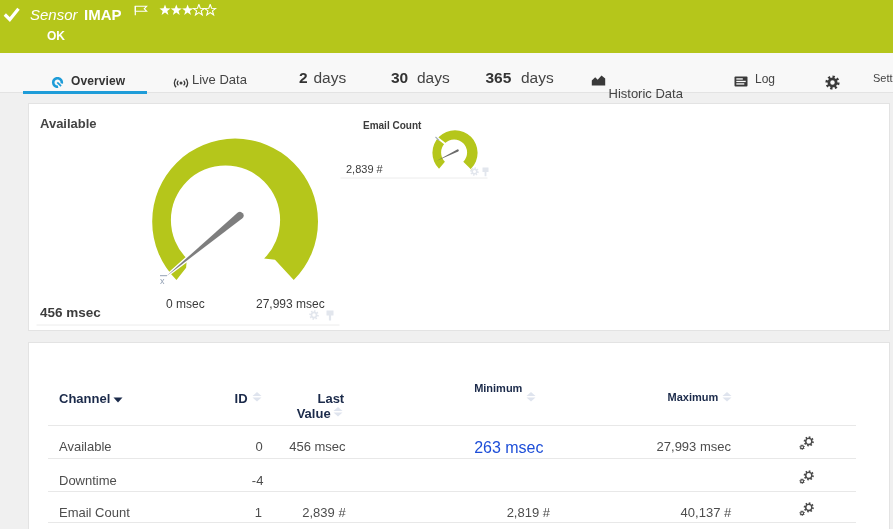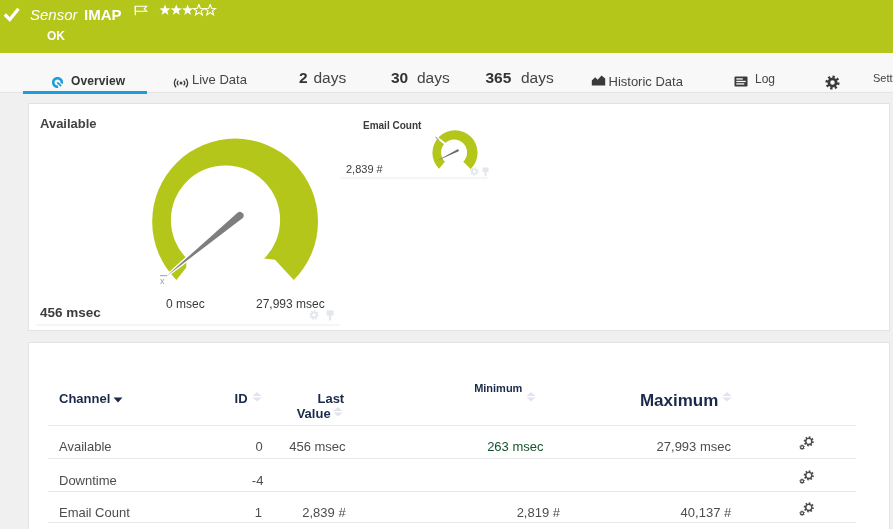--- a/index.html
+++ b/index.html
@@ -51,21 +51,21 @@
 <div class="txt" style="left:299px;top:69.6px;font-size:15.5px;color:#333;font-weight:bold;">2</div>
 <div class="txt" style="left:313.5px;top:69.6px;font-size:15.5px;color:#444;">days</div>
 <div class="txt" style="left:391px;top:69.6px;font-size:15.5px;color:#333;font-weight:bold;">30</div>
 <div class="txt" style="left:417px;top:69.6px;font-size:15.5px;color:#444;">days</div>
 <div class="txt" style="left:485.5px;top:69.6px;font-size:15.5px;color:#333;font-weight:bold;">365</div>
 <div class="txt" style="left:521px;top:69.6px;font-size:15.5px;color:#444;">days</div>
 
 <svg class="abs" style="left:591px;top:75px" width="15" height="11" viewBox="0 0 15 11">
   <path d="M0.8,10.4 V5.5 L4.2,2.2 L6.7,4.7 L10.5,0.4 L14.2,3.6 V10.4 Z" fill="#3a3a3a"></path>
 </svg>
-<div class="txt" style="left:608.5px;top:75px;font-size:13px;color:#444;">Historic Data</div>
+<div class="txt" style="left:608.5px;top:87px;font-size:13px;color:#444;">Historic Data</div>
 
 <svg class="abs" style="left:734px;top:75.5px" width="14" height="11" viewBox="0 0 14 11">
   <rect x="0.5" y="0.5" width="13" height="10" rx="1" fill="#3a3a3a"></rect>
   <rect x="2.3" y="2.3" width="6.5" height="1.3" fill="#fff"></rect>
   <rect x="2.3" y="4.8" width="9.4" height="1.3" fill="#fff"></rect>
   <rect x="2.3" y="7.3" width="8" height="1.3" fill="#fff"></rect>
 </svg>
 <div class="txt" style="left:755px;top:73px;font-size:12px;color:#444;">Log</div>
 
 <svg class="abs" style="left:825px;top:74.5px" width="15" height="15" viewBox="0 0 14 14">
@@ -130,42 +130,42 @@
   </svg>
 <div class="txt" style="right:548.8px;top:391.5px;font-size:13px;font-weight:bold;color:#1b2a4a;">Last</div>
 <div class="txt" style="right:562.4px;top:406.5px;font-size:13px;font-weight:bold;color:#1b2a4a;text-align:center;">Value</div>
 <svg class="abs" style="left:333px;top:407px" width="10" height="10" viewBox="0 0 10 10">
     <path d="M0.5,4 L5,0 L9.5,4 Z M0.5,5.6 L9.5,5.6 L5,9.6 Z" fill="#dfe4ee"></path>
   </svg>
 <div class="txt" style="right:370.6px;top:383px;font-size:11px;font-weight:bold;color:#1b2a4a;">Minimum</div>
 <svg class="abs" style="left:526px;top:392px" width="10" height="10" viewBox="0 0 10 10">
     <path d="M0.5,4 L5,0 L9.5,4 Z M0.5,5.6 L9.5,5.6 L5,9.6 Z" fill="#dfe4ee"></path>
   </svg>
-<div class="txt" style="right:174.7px;top:391.5px;font-size:17px;font-weight:bold;color:#1b2a4a;">Maximum</div>
+<div class="txt" style="right:174.7px;top:391.5px;font-size:11px;font-weight:bold;color:#1b2a4a;">Maximum</div>
 <svg class="abs" style="left:722px;top:392px" width="10" height="10" viewBox="0 0 10 10">
     <path d="M0.5,4 L5,0 L9.5,4 Z M0.5,5.6 L9.5,5.6 L5,9.6 Z" fill="#dfe4ee"></path>
   </svg>
 
 <div class="abs" style="left:48px;top:425px;width:808px;height:1px;background:#e8e8e8;"></div>
 
 <div class="txt" style="left:59px;top:440px;font-size:13px;color:#4d4d4d;">Available</div>
 <div class="txt" style="right:630.4px;top:440px;font-size:13px;color:#4d4d4d;">0</div>
 <div class="txt" style="right:547.4px;top:440px;font-size:13px;color:#4d4d4d;">456 msec</div>
-<div class="txt" style="right:349.5px;top:440px;font-size:13px;color:#14532d;">263 msec</div>
+<div class="txt" style="right:349.5px;top:440px;font-size:16px;color:#1d4ed8;">263 msec</div>
 <div class="txt" style="right:162px;top:440px;font-size:13px;color:#4d4d4d;">27,993 msec</div>
 <div class="abs" style="left:48px;top:458px;width:808px;height:1px;background:#e8e8e8;"></div>
 
 <div class="txt" style="left:59px;top:474px;font-size:13px;color:#4d4d4d;">Downtime</div>
 <div class="txt" style="right:629.6px;top:474px;font-size:13px;color:#4d4d4d;">-4</div>
 <div class="abs" style="left:48px;top:491px;width:808px;height:1px;background:#e8e8e8;"></div>
 
 <div class="txt" style="left:59px;top:505.5px;font-size:13px;color:#4d4d4d;">Email Count</div>
 <div class="txt" style="right:631px;top:505.5px;font-size:13px;color:#4d4d4d;">1</div>
 <div class="txt" style="right:547.4px;top:505.5px;font-size:13px;color:#4d4d4d;">2,839&nbsp;#</div>
-<div class="txt" style="right:333px;top:505.5px;font-size:13px;color:#4d4d4d;text-align:center;">2,819&nbsp;#</div>
+<div class="txt" style="right:343px;top:505.5px;font-size:13px;color:#4d4d4d;text-align:center;">2,819&nbsp;#</div>
 <div class="txt" style="right:161.8px;top:505.5px;font-size:13px;color:#4d4d4d;">40,137&nbsp;#</div>
 <div class="abs" style="left:48px;top:522px;width:808px;height:1px;background:#e8e8e8;"></div>
 
 <svg class="abs" style="left:799px;top:436px" width="15" height="15" viewBox="0 0 15 15">
   <path d="M9.8,0.3 A5.1,5.1 0 0,1 11.75,0.69 L11.25,1.89 A3.8,3.8 0 0,1 12.49,2.71 L13.41,1.79 A5.1,5.1 0 0,1 14.51,3.45 L13.31,3.95 A3.8,3.8 0 0,1 13.6,5.4 L14.9,5.4 A5.1,5.1 0 0,1 14.51,7.35 L13.31,6.85 A3.8,3.8 0 0,1 12.49,8.09 L13.41,9.01 A5.1,5.1 0 0,1 11.75,10.11 L11.25,8.91 A3.8,3.8 0 0,1 9.8,9.2 L9.8,10.5 A5.1,5.1 0 0,1 7.85,10.11 L8.35,8.91 A3.8,3.8 0 0,1 7.11,8.09 L6.19,9.01 A5.1,5.1 0 0,1 5.09,7.35 L6.29,6.85 A3.8,3.8 0 0,1 6.0,5.4 L4.7,5.4 A5.1,5.1 0 0,1 5.09,3.45 L6.29,3.95 A3.8,3.8 0 0,1 7.11,2.71 L6.19,1.79 A5.1,5.1 0 0,1 7.85,0.69 L8.35,1.89 A3.8,3.8 0 0,1 9.8,1.6 Z M7.5,5.4 a2.3,2.3 0 1,0 4.6,0 a2.3,2.3 0 1,0 -4.6,0 Z M3.58,8.49 A2.75,2.75 0 0,1 4.71,8.97 L4.24,9.62 A1.95,1.95 0 0,1 4.81,10.27 L5.52,9.88 A2.75,2.75 0 0,1 5.85,11.06 L5.05,11.1 A1.95,1.95 0 0,1 4.9,11.96 L5.63,12.27 A2.75,2.75 0 0,1 4.92,13.26 L4.39,12.66 A1.95,1.95 0 0,1 3.63,13.08 L3.84,13.85 A2.75,2.75 0 0,1 2.62,13.91 L2.76,13.12 A1.95,1.95 0 0,1 1.96,12.78 L1.49,13.43 A2.75,2.75 0 0,1 0.68,12.52 L1.39,12.13 A1.95,1.95 0 0,1 1.15,11.3 L0.35,11.34 A2.75,2.75 0 0,1 0.57,10.13 L1.3,10.44 A1.95,1.95 0 0,1 1.81,9.74 L1.28,9.14 A2.75,2.75 0 0,1 2.36,8.55 L2.57,9.32 A1.95,1.95 0 0,1 3.44,9.28 Z M2.25,11.2 a0.85,0.85 0 1,0 1.7,0 a0.85,0.85 0 1,0 -1.7,0 Z" fill="#4a4a4a"></path>
 </svg>
 <svg class="abs" style="left:799px;top:470px" width="15" height="15" viewBox="0 0 15 15">
   <use href="#gg"></use>
 </svg>
 <svg class="abs" style="left:799px;top:502px" width="15" height="15" viewBox="0 0 15 15">

